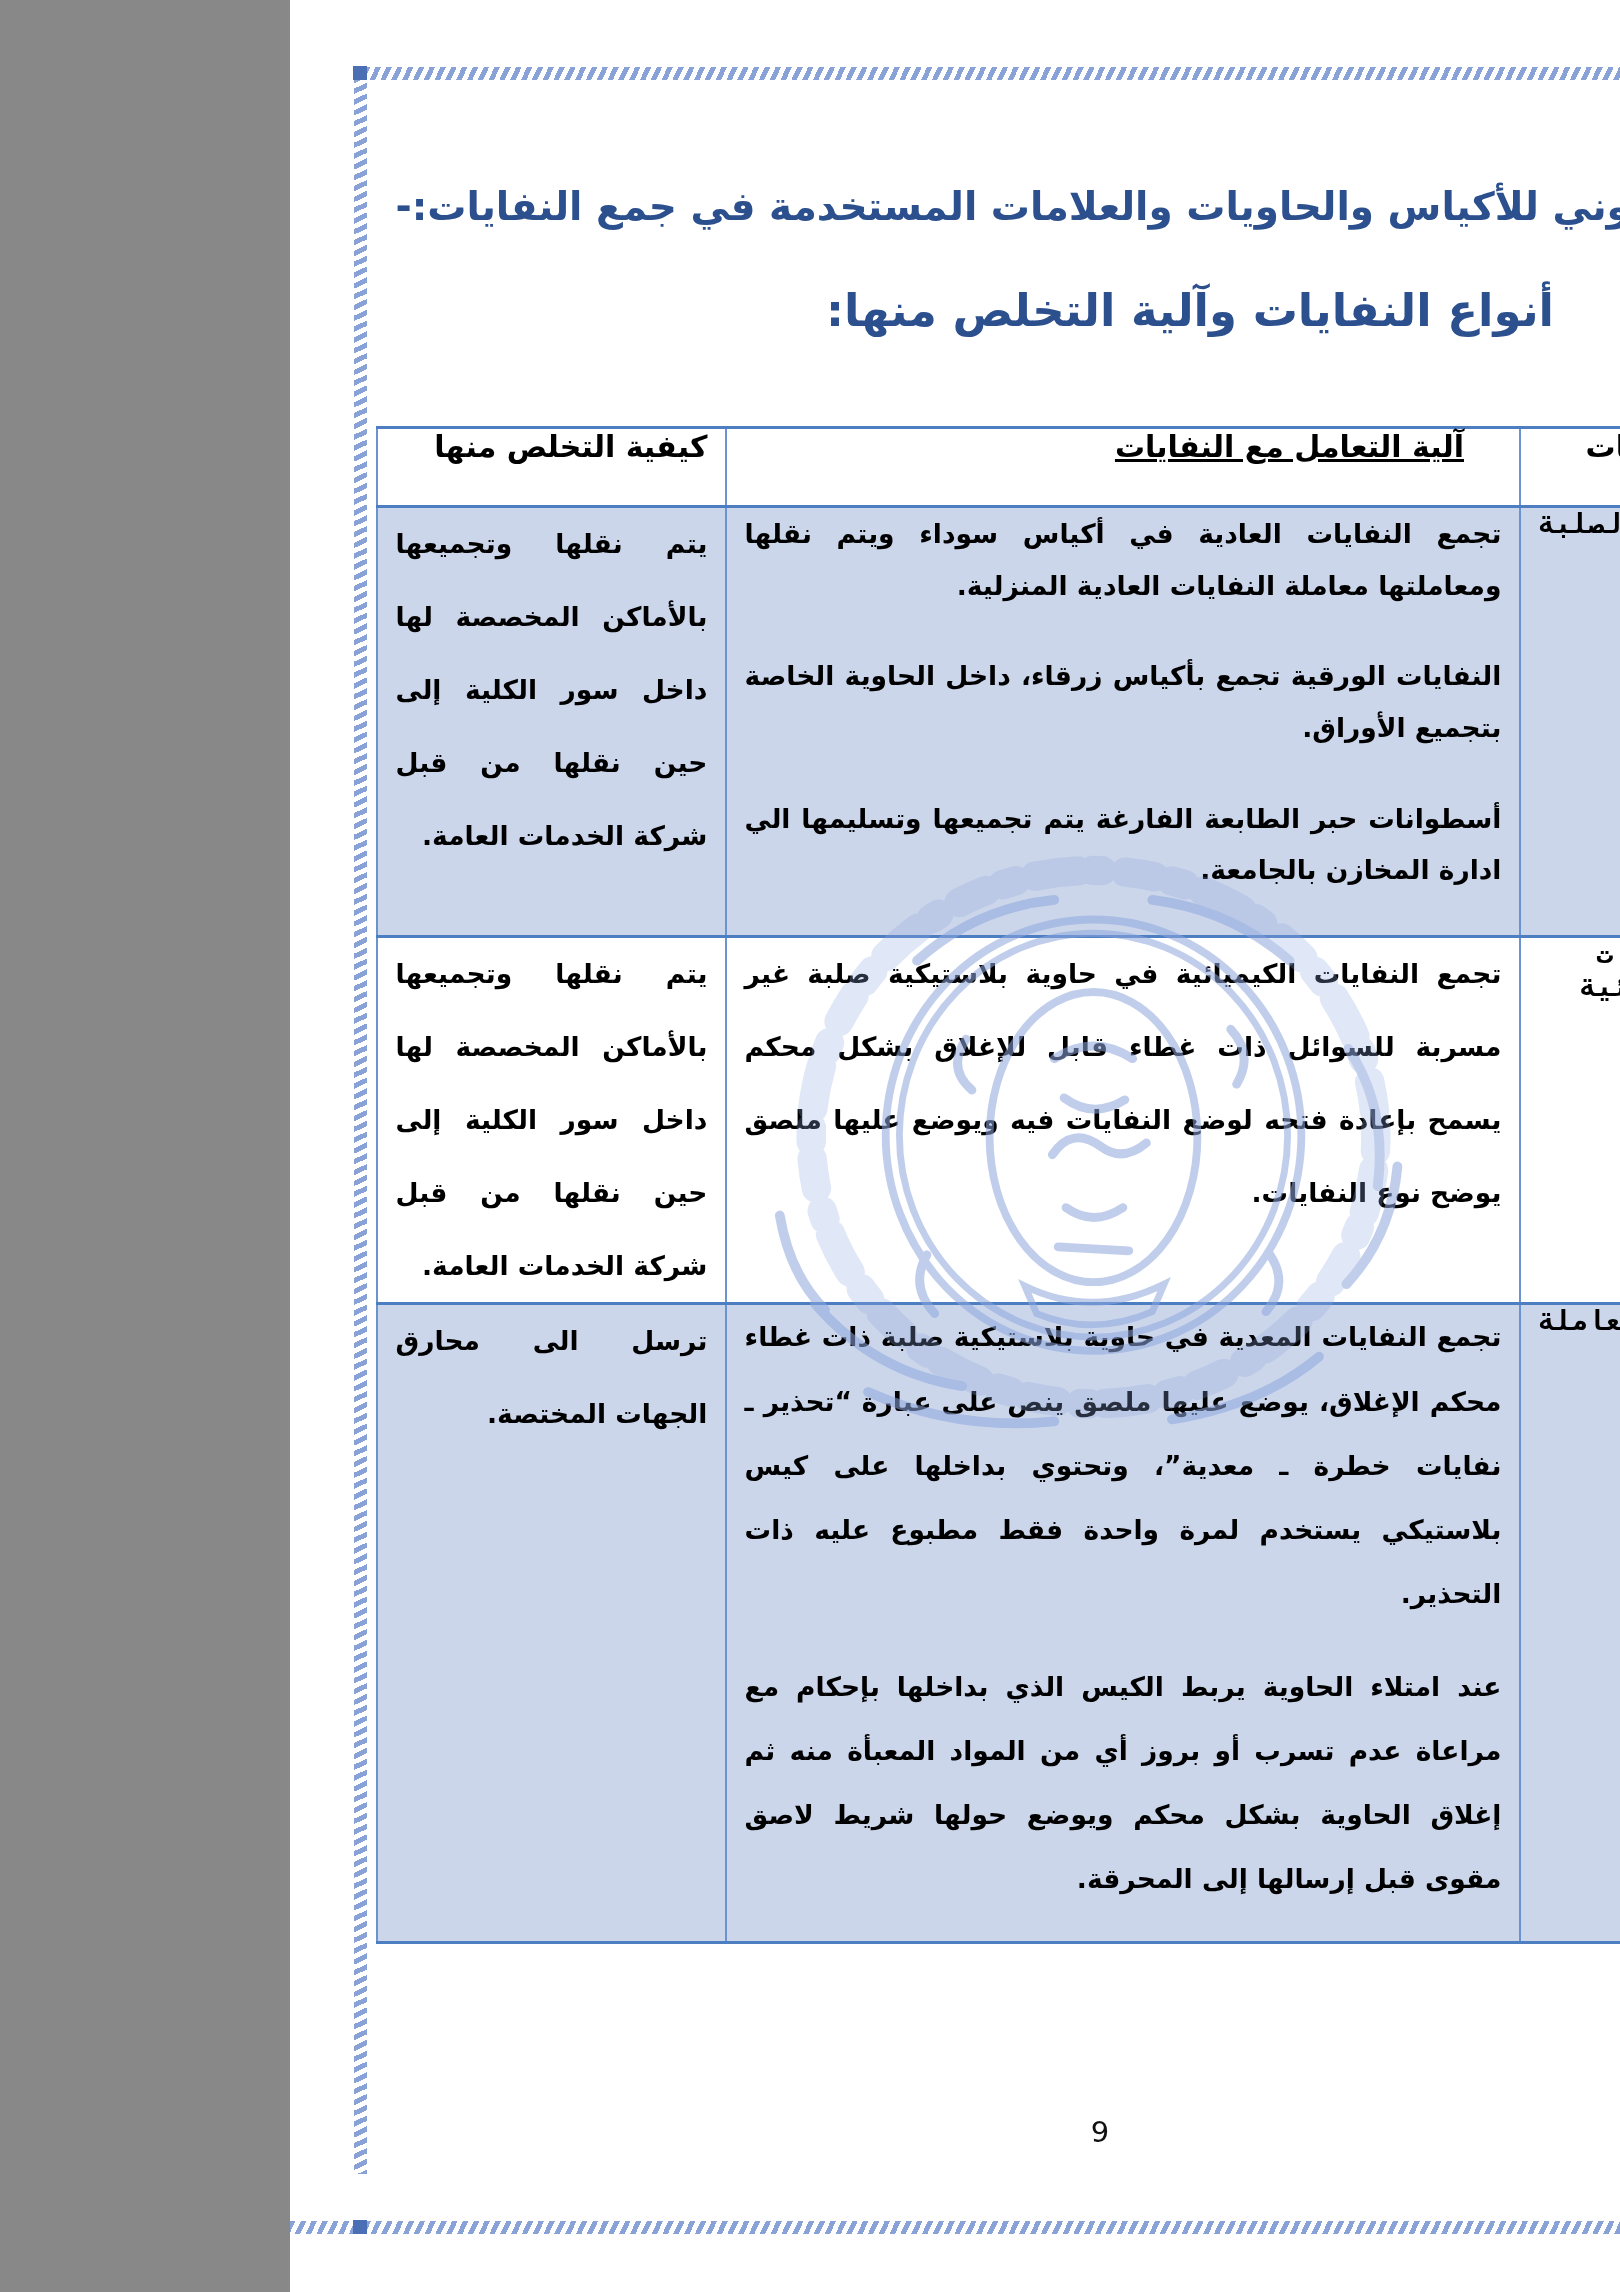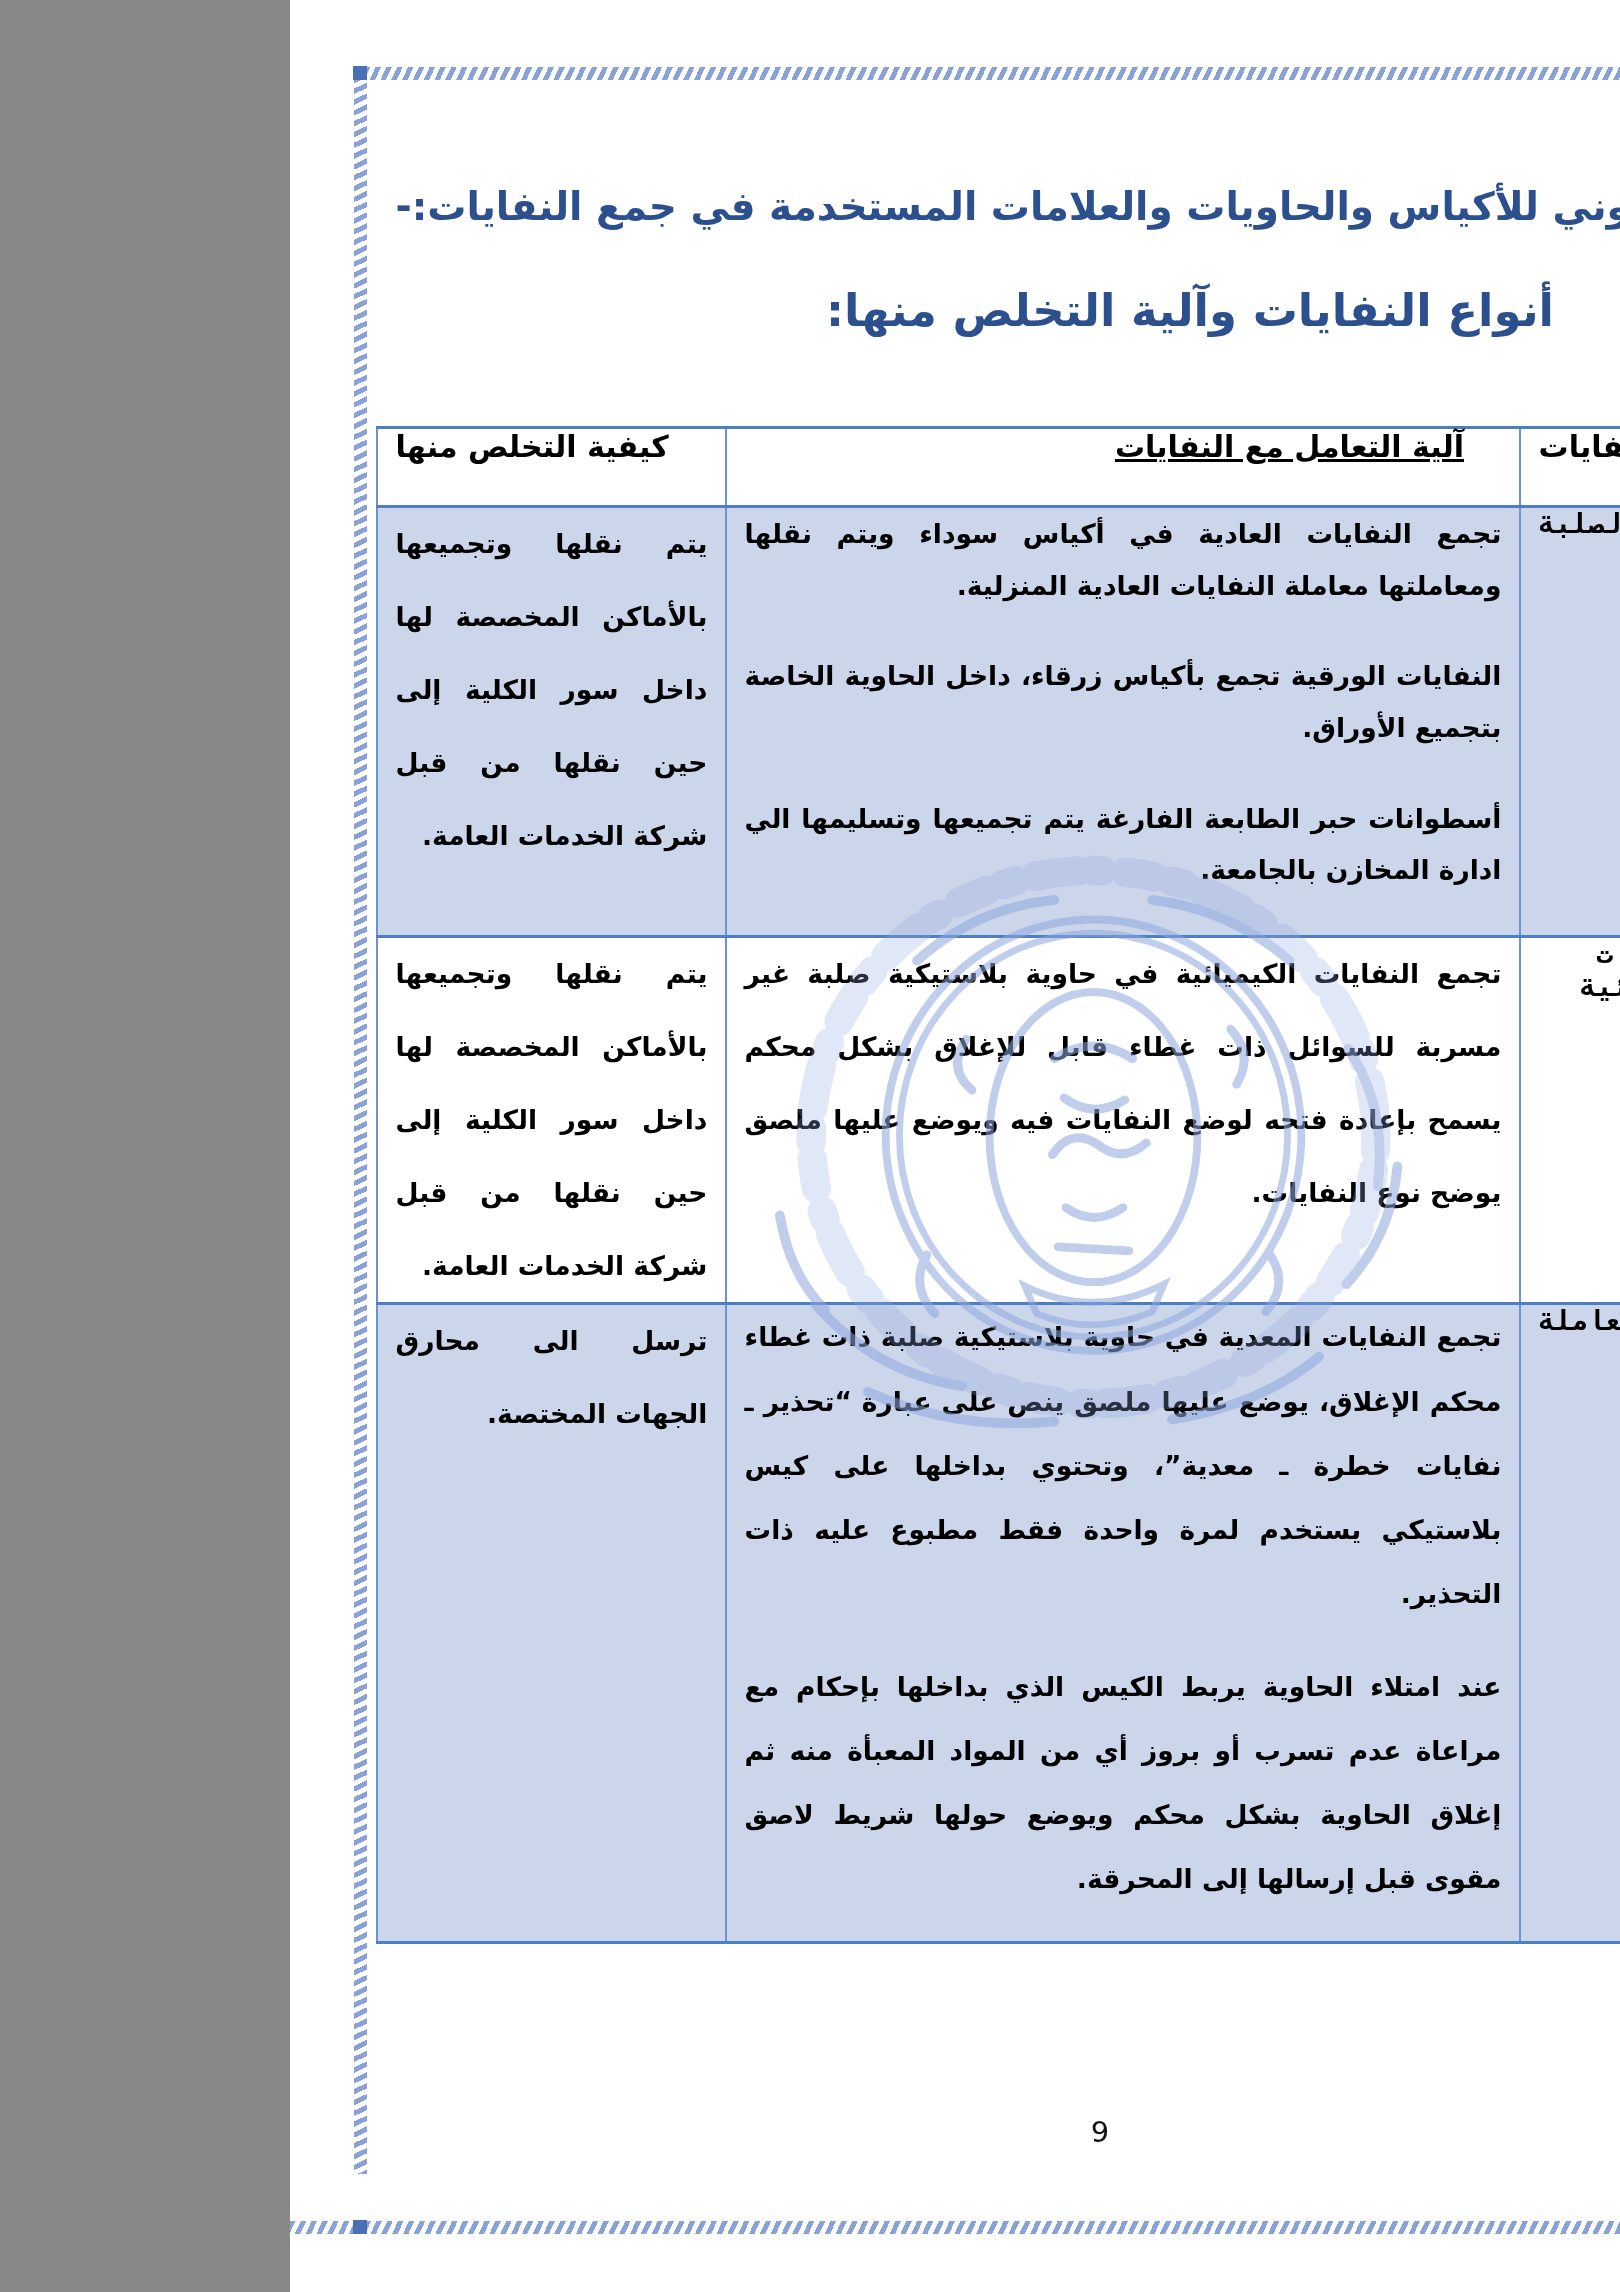--- a/index.html
+++ b/index.html
@@ -53,21 +53,21 @@
   table.waste col.c-disp{width:349px;}
   table.waste th, table.waste td{
     border:2px solid #6b93cf;
     vertical-align:top;
     padding:0 17.6px;
   }
   table.waste tr{border-top:3.9px solid #4d7ec2;border-bottom:3.9px solid #4d7ec2;}
   table.waste{border:2.9px solid #4d7ec2;}
   thead th{
     height:76px;background:#ffffff;
-    font-size:30px;text-align:left;vertical-align:middle;padding-bottom:13.7px;
+    font-size:30px;text-align:right;vertical-align:middle;padding-bottom:13.7px;
   }
   thead th.h-mech{text-align:right;padding-right:55px;text-decoration:underline;}
   tr.row-blue td{background:#ccd6eb;}
   tr.row-white td{background:#ffffff;}
   td.type-cell{text-align:center;font-size:27.4px;padding-top:25.5px;font-family:Liberation Mono, monospace;}
   td.mech-cell{font-size:26.5px;text-align:justify;padding:13.7px 19.6px 9.8px 21.6px;}
   td.disp-cell{font-size:26.5px;text-align:justify;line-height:2.75;padding:13.7px 19.6px 9.8px 15.7px;}
   td.mech-cell p{margin:0;}
   tr.r1 td.mech-cell p{line-height:1.95;margin-bottom:39px;}
   tr.r2 td.mech-cell p{line-height:2.75;}

